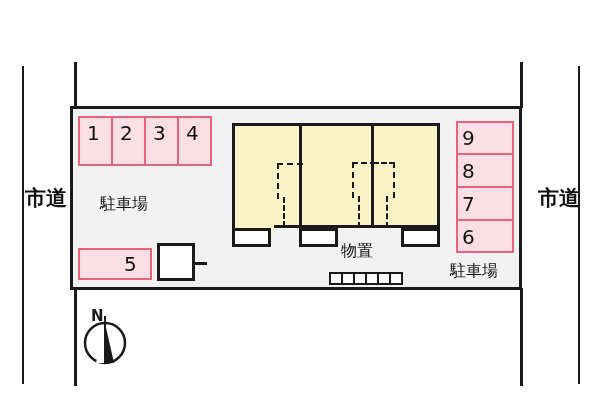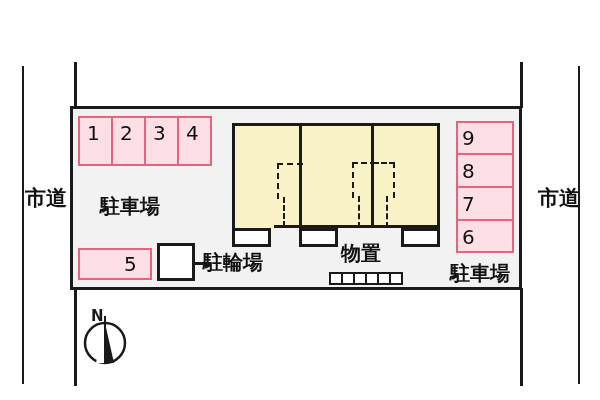--- a/index.html
+++ b/index.html
@@ -64,21 +64,21 @@
     border:3px solid #1a1a1a;
     box-sizing:border-box;
   }
   .dashline{position:absolute;}
   .dash-v{border-left:2px dashed #1a1a1a;}
   .dash-h{border-top:2px dashed #1a1a1a;}
 
   
   .site-label{
     position:absolute;
-    font-size:20px;font-weight:700;color:#111;
+    font-size:16px;font-weight:400;color:#111;
     white-space:nowrap;line-height:1;
   }
   .bike-box{
     position:absolute;
     background:#ffffff;border:3px solid #1a1a1a;
     box-sizing:border-box;
   }
   .leader{position:absolute;background:#1a1a1a;}
 
   .shed-cells{position:absolute;display:flex;}
@@ -120,21 +120,20 @@
   <div class="stall-num" style="left:153px;top:123px;">3</div>
   <div class="stall-num" style="left:186px;top:123px;">4</div>
 
   <div class="site-label" style="left:100px;top:196px;">駐車場</div>
 
   <div class="stall" style="left:78px;top:248px;width:74px;height:32px;"></div>
   <div class="stall-num" style="left:124px;top:254px;">5</div>
 
   <div class="bike-box" style="left:157px;top:243px;width:38px;height:38px;"></div>
   <div class="leader" style="left:193px;top:262px;width:14px;height:3px;"></div>
-  <div class="site-label" style="left:203px;top:252px;">駐輪場</div>
 
   <div class="bldg" style="left:232px;top:123px;width:208px;height:105px;"></div>
 
   <div class="bldg-wall" style="left:299px;top:123px;width:3px;height:105px;"></div>
   <div class="bldg-wall" style="left:371px;top:123px;width:3px;height:105px;"></div>
 
   <div style="position:absolute;left:235px;top:225px;width:39px;height:6px;background:#faf3c8;"></div>
 
   <div class="dashline dash-v" style="left:277px;top:163px;height:36px;"></div>
   <div class="dashline dash-h" style="left:277px;top:163px;width:26px;"></div>

